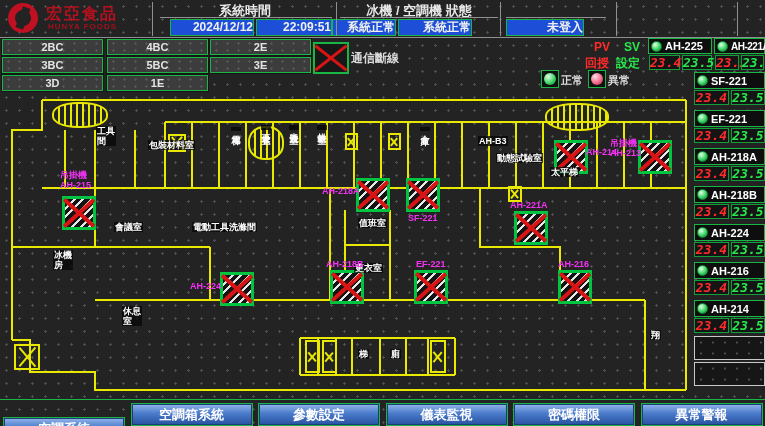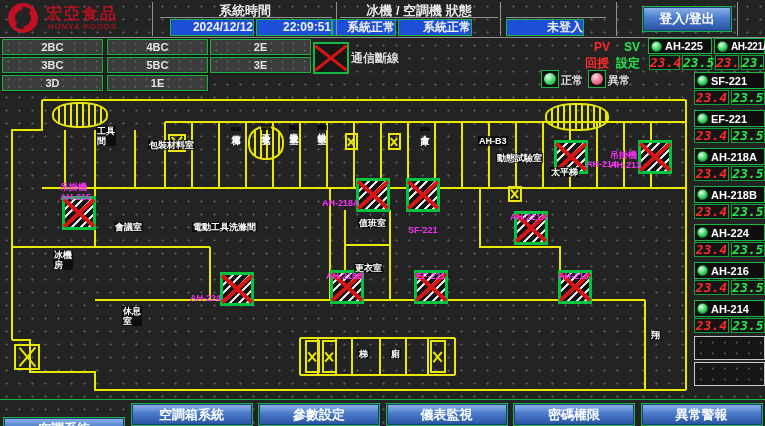--- a/index.html
+++ b/index.html
@@ -53,21 +53,21 @@
   .vbox.pv{color:#ff2a2a;}
   .vbox.sv{color:#27e84c;}
   .emptybox{position:absolute;background:#161616;border:1px solid #c9c9c9;box-sizing:border-box;
         background-image:radial-gradient(circle,#4e4e4e 1px,transparent 1.2px);background-size:12px 11px;}
   
   .ahu{position:absolute;width:28px;height:28px;border:3px solid #00c540;
         background:repeating-linear-gradient(135deg,#e8e8e8 0 2px,#141414 2px 6px);}
   .ahu:before,.ahu:after{content:"";position:absolute;left:-22%;top:50%;width:144%;height:4px;background:#d81414;}
   .ahu:before{transform:translateY(-50%) rotate(42deg);}
   .ahu:after{transform:translateY(-50%) rotate(-42deg);}
-  .mlabel{position:absolute;color:#f431f4;font-size:9px;line-height:10px;font-weight:bold;white-space:nowrap;z-index:5;margin-top:12px;}
+  .mlabel{position:absolute;color:#f431f4;font-size:9px;line-height:10px;font-weight:bold;white-space:nowrap;z-index:5;}
   .mlabel span{display:block;}
   .room{position:absolute;color:#fff;font-size:9px;line-height:10px;font-weight:bold;
         background:rgba(8,8,8,.8);padding:0 1px;white-space:nowrap;z-index:4;}
   .room.v{writing-mode:vertical-rl;letter-spacing:1px;padding:1px 0;}
   .room span{display:block;}
   .xbox{position:absolute;border:2px solid #e8e800;box-sizing:border-box;}
   .xbox:before,.xbox:after{content:"";position:absolute;left:-6%;top:50%;width:112%;height:2px;background:#e8e800;}
   .xbox:before{transform:translateY(-50%) rotate(50deg);}
   .xbox:after{transform:translateY(-50%) rotate(-50deg);}
   .stairs{position:absolute;border:2px solid #e8e800;border-radius:45%;box-sizing:border-box;
@@ -89,21 +89,20 @@
   <div class="gbox" style="left:256px;top:19px;width:74px;height:15px;">22:09:51</div>
 
   <div class="hsec-label" style="left:338px;top:2px;width:162px;">冰機 / 空調機 狀態</div>
   <div class="hdr-line" style="left:340px;top:17px;width:158px;height:1px;"></div>
   <div class="gbox" style="left:332px;top:19px;width:62px;height:15px;">系統正常</div>
   <div class="gbox" style="left:398px;top:19px;width:72px;height:15px;">系統正常</div>
 
   <div class="hdr-line" style="left:506px;top:17px;width:100px;height:1px;"></div>
   <div class="gbox" style="left:506px;top:19px;width:76px;height:15px;">未登入</div>
 
-  <div class="bluebtn" style="left:642px;top:6px;width:88px;height:24px;">登入/登出</div>
 
   <div class="hdr-line" style="left:152px;top:2px;width:1px;height:34px;"></div>
   <div class="hdr-line" style="left:336px;top:2px;width:1px;height:34px;"></div>
   <div class="hdr-line" style="left:500px;top:2px;width:1px;height:34px;"></div>
   <div class="hdr-line" style="left:616px;top:2px;width:1px;height:34px;"></div>
   <div class="hdr-line" style="left:737px;top:2px;width:1px;height:34px;"></div>
   <div class="hdr-line" style="left:0;top:37px;width:765px;height:1px;"></div>
 </div>
 
 <div id="floor-grid">

